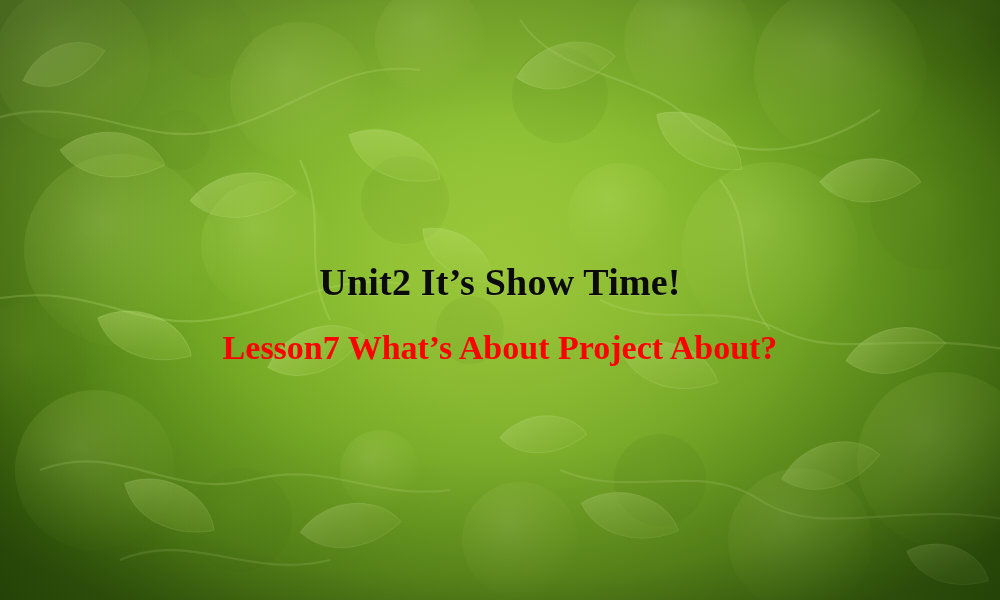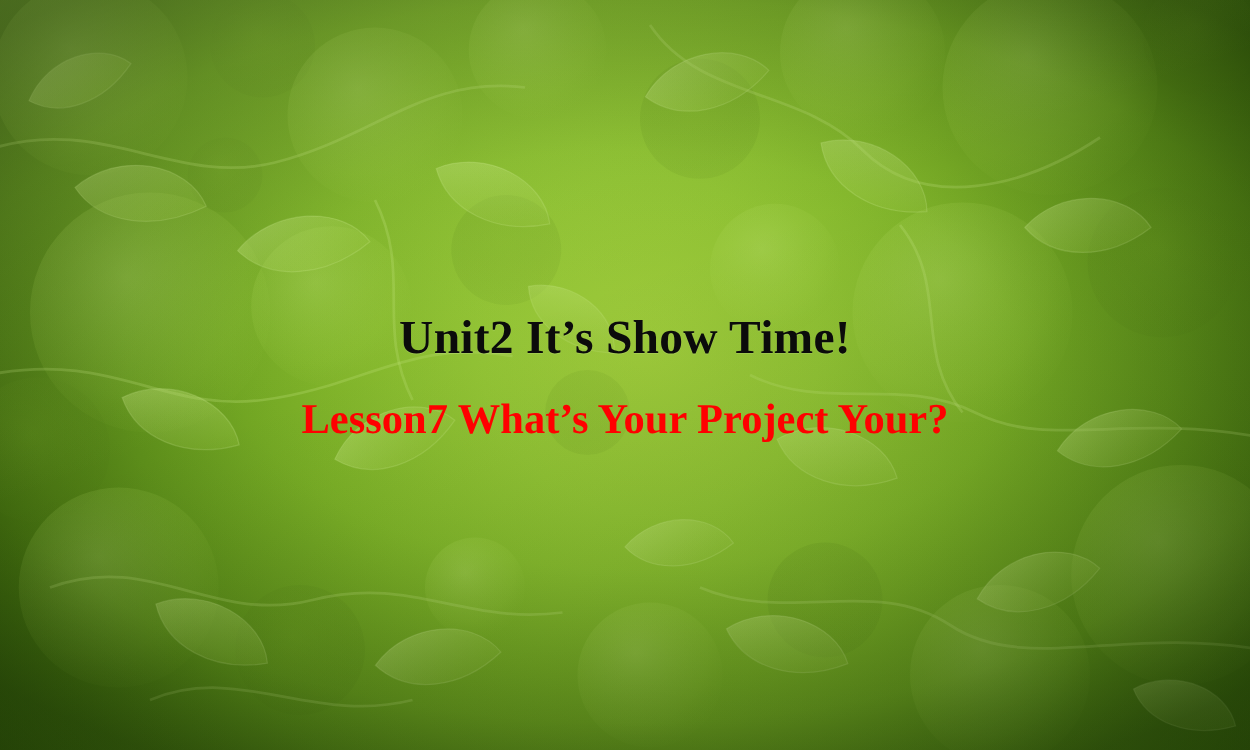--- a/index.html
+++ b/index.html
@@ -49,21 +49,21 @@
     right: 0;
     top: 248px;
     text-align: center;
   }
   .title-main {
     font-size: 38px;
     font-weight: bold;
     color: #0b0b0b;
     letter-spacing: 0.2px;
     line-height: 1.18;
-    margin: 0;
+    margin: 12px;
     text-shadow: 0 1px 0 rgba(255,255,255,0.12);
   }
   .title-sub {
     font-size: 34px;
     font-weight: bold;
     color: #ff0000;
     line-height: 1.22;
     margin: 22px auto 0 auto;
     width: 640px;
   }
@@ -155,16 +155,16 @@
         <path d="M905,560 C 934,536 978,544 991,572 C 957,590 921,584 905,560 Z" transform="rotate(12 948 564)"></path>
       </g>
     </svg>
   </div>
 
   <div class="bg-vignette"></div>
   <div class="bg-sheen"></div>
 
   <div class="text-block">
     <div class="title-main">Unit2 It’s Show Time!</div>
-    <div class="title-sub">Lesson7 What’s Your Project Your?</div>
+    <div class="title-sub">Lesson7 What’s About Project About?</div>
   </div>
 
 </div>
 
 </body></html>

